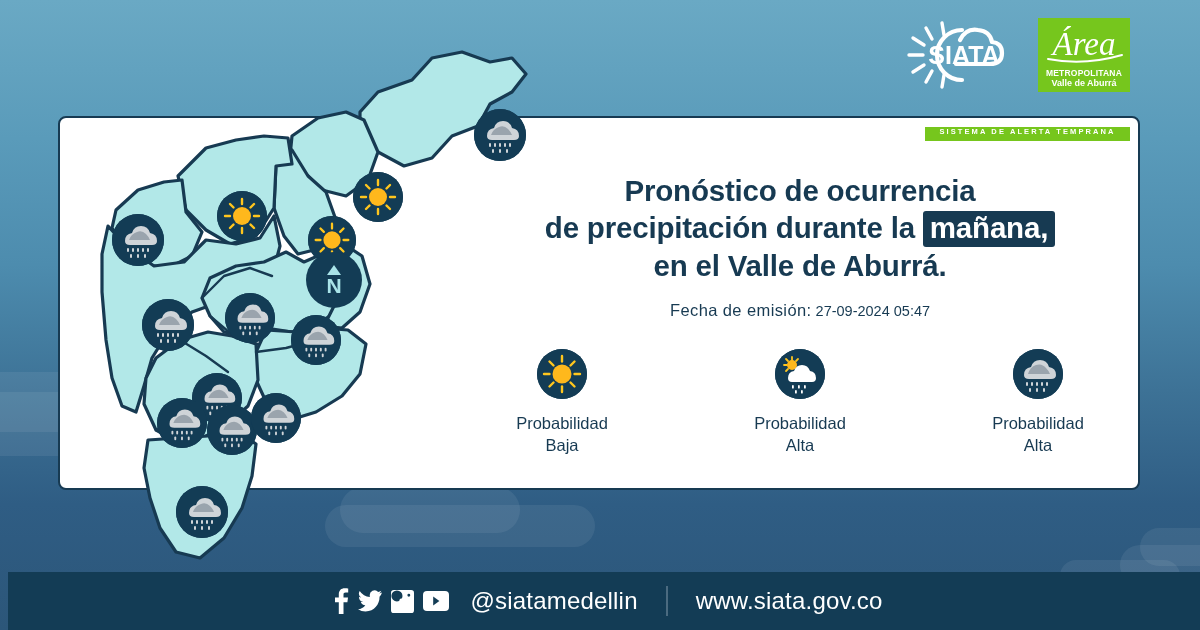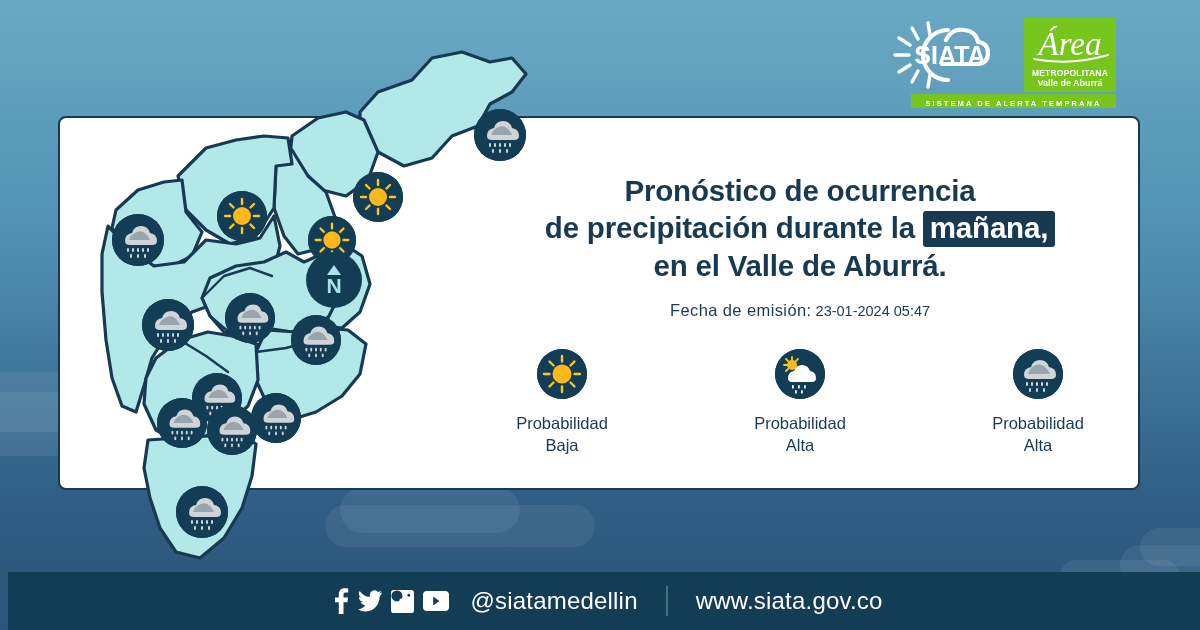--- a/index.html
+++ b/index.html
@@ -39,39 +39,40 @@
   .card {
     position:absolute;
     left:58px; top:116px; width:1082px; height:374px;
     background:#ffffff;
     border:2px solid #173a52;
     border-radius:8px;
   }
 
   
   .logos {
-    position:absolute; right:84px; top:18px;
+    position:absolute; right:70px; top:18px;
     display:flex; flex-direction:column; align-items:flex-end;
     z-index:6;
+    gap:20px;
   }
   .logo-row { display:flex; align-items:center; gap:10px; }
   .siata-mark { width:128px; height:74px; }
   .area-logo {
     width:92px; height:74px; background:#76c61d;
     display:flex; flex-direction:column; align-items:center;
     justify-content:flex-end; padding-bottom:3px; position:relative;
   }
   .area-script {
     position:absolute; top:1px; left:0; right:0; height:46px;
   }
   .area-l1 { font-size:8.5px; font-weight:bold; color:#fff; letter-spacing:.2px; line-height:10px;}
   .area-l2 { font-size:9px;  font-weight:bold; color:#fff; line-height:11px;}
   .tagline-bar {
-    margin-top:2px; background:#76c61d; width:205px; height:14px;
-    display:flex; align-items:flex-end; justify-content:center;
+    margin-top:15px; background:#76c61d; width:205px; height:14px;
+    display:flex; align-items:flex-start; justify-content:center;
   }
   .tagline-bar span {
     font-size:7.5px; font-weight:bold; color:#ffffff; letter-spacing:2.1px;
   }
 
   
   .map-wrap { position:absolute; left:60px; top:40px; width:480px; height:530px; z-index:4;}
   .map-wrap svg { width:100%; height:100%; overflow:visible;}
 
   
@@ -479,21 +480,21 @@
   <div class="headline">
     <span class="hl-line">Pronóstico de ocurrencia</span>
     <span class="hl-line">
       <span>de precipitación durante la</span>
       <span class="hl-hi">mañana,</span>
     </span>
     <span class="hl-line">en el Valle de Aburrá.</span>
   </div>
 
   <div class="fecha">
-    <span class="lbl">Fecha de emisión:</span><span class="val">23-01-2024 05:47</span>
+    <span class="lbl">Fecha de emisión:</span><span class="val">27-09-2024 05:47</span>
   </div>
 
   <div class="legend">
 
     <div class="legend-item">
       <div class="legend-badge">
         <svg viewBox="0 0 50 50">
           <circle cx="25" cy="25" r="25" fill="#133c55"></circle>
           <g stroke="#ffc61e" stroke-width="2.4" stroke-linecap="round">
             <line x1="25" y1="7" x2="25" y2="12.5"></line>

